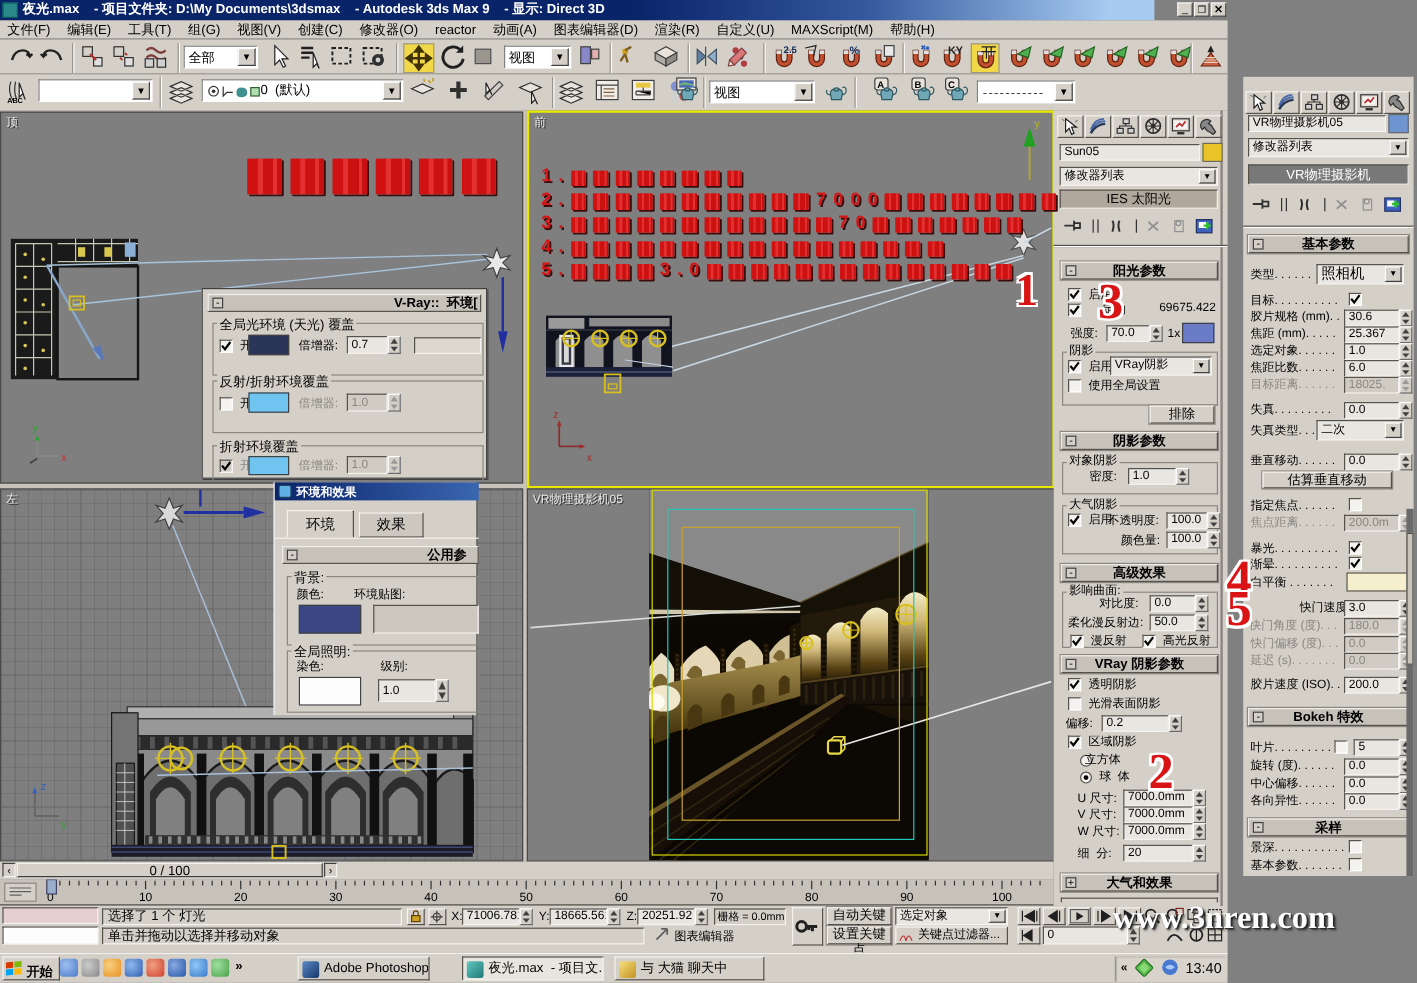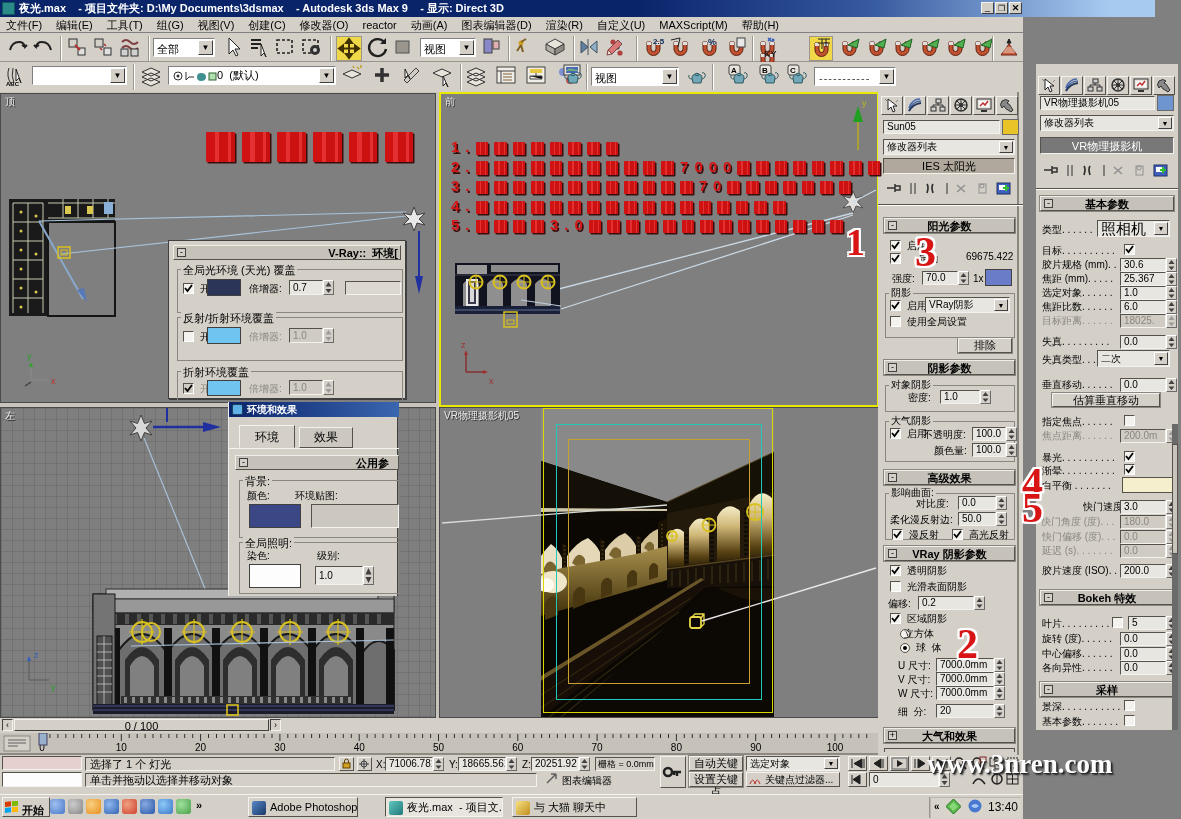--- a/index.html
+++ b/index.html
@@ -6,21 +6,21 @@
 .ab{position:absolute}
 .f11{font-size:11px;line-height:13px;color:#000}
 .ed{background:#fff;border:1px solid;border-color:#404040 #f4f2ee #f4f2ee #404040}
 .rs{border:1px solid;border-color:#f4f2ee #404040 #404040 #f4f2ee}
 .face{background:#d4d0c8}
 svg{display:block}
 </style></head>
 <body>
 <div id="root" class="ab" style="left:0;top:0;width:1181px;height:819px;background:#808080">
 
-<div class="ab" style="left:0;top:0;width:1155px;height:17px;background:linear-gradient(to right,#0a246a 0%,#0a246a 55%,#35589e 75%,#a6caf0 96%)">
+<div class="ab" style="left:0;top:0;width:962px;height:17px;background:linear-gradient(to right,#0a246a 0%,#0a246a 55%,#35589e 75%,#a6caf0 96%)">
  <div class="ab" style="left:2px;top:2px;width:13px;height:13px;background:#2a8a8a;border:1px solid #0a5a5a"></div>
  <div class="ab f11" style="left:19px;top:2px;color:#fff;font-weight:bold;font-size:11px;letter-spacing:0">夜光.max&nbsp;&nbsp;&nbsp;&nbsp;- 项目文件夹: D:\My Documents\3dsmax&nbsp;&nbsp;&nbsp;&nbsp;- Autodesk 3ds Max 9&nbsp;&nbsp;&nbsp;&nbsp;- 显示: Direct 3D</div>
  <div class="ab face rs" style="left:981px;top:2px;width:13px;height:12px;font-size:9px;text-align:center;line-height:8px">_</div>
  <div class="ab face rs" style="left:995px;top:2px;width:13px;height:12px;font-size:8px;text-align:center;line-height:11px">❐</div>
  <div class="ab face rs" style="left:1009px;top:2px;width:13px;height:12px;font-size:9px;font-weight:bold;text-align:center;line-height:11px">✕</div>
 </div>
 
 <div class="ab face" style="left:0;top:17px;width:1023px;height:16px;border-bottom:1px solid #808080">
  <div id="menubar" class="ab f11" style="left:6px;top:2px;white-space:nowrap"><span style="margin-right:14px">文件(F)</span><span style="margin-right:14px">编辑(E)</span><span style="margin-right:14px">工具(T)</span><span style="margin-right:14px">组(G)</span><span style="margin-right:14px">视图(V)</span><span style="margin-right:14px">创建(C)</span><span style="margin-right:14px">修改器(O)</span><span style="margin-right:14px">reactor</span><span style="margin-right:14px">动画(A)</span><span style="margin-right:14px">图表编辑器(D)</span><span style="margin-right:14px">渲染(R)</span><span style="margin-right:14px">自定义(U)</span><span style="margin-right:14px">MAXScript(M)</span><span style="margin-right:14px">帮助(H)</span></div>
 </div>
@@ -182,21 +182,21 @@
         <div class="ab" style="left: 752px; top: 3px; width: 2px; height: 25px; border-left: 1px solid rgb(154, 150, 142); border-right: 1px solid rgb(255, 255, 255);"></div>
         <div class="ab" style="left: 756px; top: 3px; width: 24px; height: 25px;">
           <svg width="22" height="23">
             <path d="M5 13 a6.5 6.5 0 0 0 13 0 v-7 h-4 v7 a2.5 2.5 0 0 1 -5 0 v-7 h-4 Z" fill="#c05030" stroke="#602010"></path>
             <rect x="5" y="6" width="4" height="3" fill="#e0e0e0"></rect>
             <rect x="14" y="6" width="4" height="3" fill="#e0e0e0"></rect>
             <path d="M12 2 l3 3 m-3 0 l3 -3" stroke="#3060c0" stroke-width="1.5"></path>
             <circle cx="17" cy="4" r="1.5" fill="#3060c0"></circle>
           </svg>
         </div>
-        <div class="ab" style="left: 756px; top: 3px; width: 24px; height: 25px; margin-top: 12px;">
+        <div class="ab" style="left: 782px; top: 3px; width: 24px; height: 25px;">
           <svg width="22" height="23">
             <path d="M5 13 a6.5 6.5 0 0 0 13 0 v-7 h-4 v7 a2.5 2.5 0 0 1 -5 0 v-7 h-4 Z" fill="#c05030" stroke="#602010"></path>
             <rect x="5" y="6" width="4" height="3" fill="#e0e0e0"></rect>
             <rect x="14" y="6" width="4" height="3" fill="#e0e0e0"></rect>
             <text x="8" y="9" font-size="9" fill="#202020" font-weight="bold">KY</text>
           </svg>
         </div>
         <div class="ab" style="left: 809px; top: 3px; width: 24px; height: 25px; background: rgb(240, 216, 72); border: 1px solid rgb(154, 150, 142);">
           <svg width="22" height="23">
             <path d="M5 13 a6.5 6.5 0 0 0 13 0 v-7 h-4 v7 a2.5 2.5 0 0 1 -5 0 v-7 h-4 Z" fill="#c05030" stroke="#602010"></path>
@@ -1329,21 +1329,21 @@
           <circle cx="99" cy="6" r="2" fill="none" stroke="#909090"></circle>
           <rect x="114" y="3" width="13" height="11" fill="#4060c0" stroke="#203060"></rect>
           <path d="M116 5 h6 v5 h-6 Z" fill="#fff"></path>
           <path d="M120 8 h6 M123 5 v6" stroke="#30c030" stroke-width="2"></path>
         </svg>
       </div>
       <div class="ab" style="left: 0px; top: 124px; width: 142px; height: 2px; background: rgb(85, 82, 76); border-bottom: 1px solid rgb(255, 255, 255);"></div>
       <div class="ab" style="left: 4px; top: 132px; width: 134px; height: 15px; background: rgb(198, 194, 186); border-width: 1px; border-style: solid; border-image: initial; border-color: rgb(240, 238, 232) rgb(85, 82, 76) rgb(85, 82, 76) rgb(240, 238, 232); box-shadow: rgb(138, 135, 128) 0px 0px 0px 1px; font-size: 11px; font-weight: bold; text-align: center; line-height: 14px; color: rgb(0, 0, 0);">基本参数<span class="ab" style="left:3px;top:2px;width:9px;height:9px;background:#d4d0c8;border:1px solid #404040;font-size:9px;font-weight:normal;line-height:7px;text-align:center">-</span></div>
       <div class="ab" style="left: 6px; top: 160px; font-size: 10px; line-height: 12px; color: rgb(0, 0, 0); white-space: nowrap; overflow: hidden;">类型. . . . . .</div>
       <div class="ab" style="left: 61px; top: 156px; width: 73px; height: 17px; background: rgb(232, 230, 224); border-width: 1px; border-style: solid; border-image: initial; border-color: rgb(85, 82, 76) rgb(244, 242, 238) rgb(244, 242, 238) rgb(85, 82, 76);">
-        <span style="font-size:15px;line-height:15px;padding-left:3px;display:block;overflow:hidden;white-space:nowrap">照相机</span>
+        <span style="font-size:12px;line-height:15px;padding-left:3px;display:block;overflow:hidden;white-space:nowrap">照相机</span>
         <span class="ab" style="right:1px;top:1px;width:14px;height:13px;background:#d4d0c8;border:1px solid;border-color:#fff #404040 #404040 #fff;font-size:7px;text-align:center;line-height:12px">▼</span>
       </div>
       <div class="ab" style="left: 6px; top: 181px; font-size: 10px; line-height: 12px; color: rgb(0, 0, 0); white-space: nowrap; overflow: hidden;">目标. . . . . . . . . .</div>
       <div class="ab" style="left: 88px; top: 180px; width: 11px; height: 11px; background: rgb(244, 242, 238); border-width: 1px; border-style: solid; border-image: initial; border-color: rgb(85, 82, 76) rgb(255, 255, 255) rgb(255, 255, 255) rgb(85, 82, 76);">
         <svg width="9" height="9">
           <path d="M1 4 L3.5 7 L8 1" stroke="#000" stroke-width="1.8" fill="none"></path>
         </svg>
       </div>
       <div class="ab" style="left: 6px; top: 195px; font-size: 10px; line-height: 12px; color: rgb(0, 0, 0); white-space: nowrap; overflow: hidden;">胶片规格 (mm). . .</div>
       <div class="ab" style="left: 84px; top: 194px; width: 46px; height: 14px; background: rgb(232, 230, 224); border-width: 1px; border-style: solid; border-image: initial; border-color: rgb(85, 82, 76) rgb(244, 242, 238) rgb(244, 242, 238) rgb(85, 82, 76); font-size: 10px; line-height: 12px; padding-left: 3px; color: rgb(0, 0, 0); overflow: hidden; white-space: nowrap;">30.6</div>

